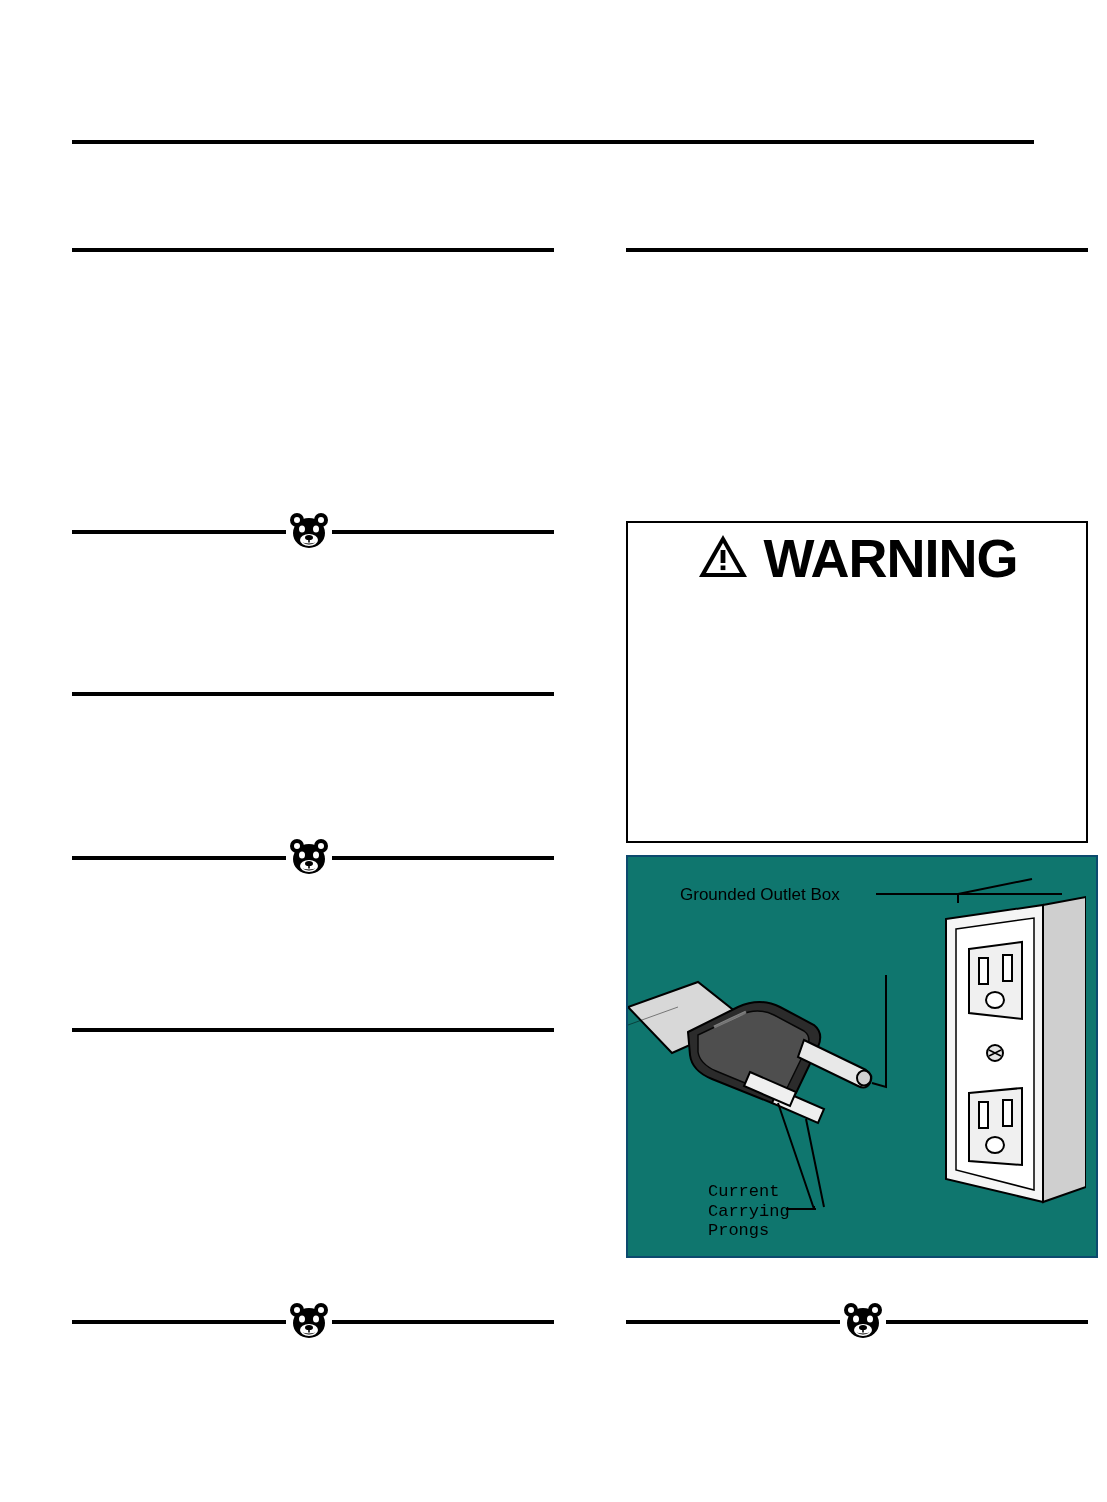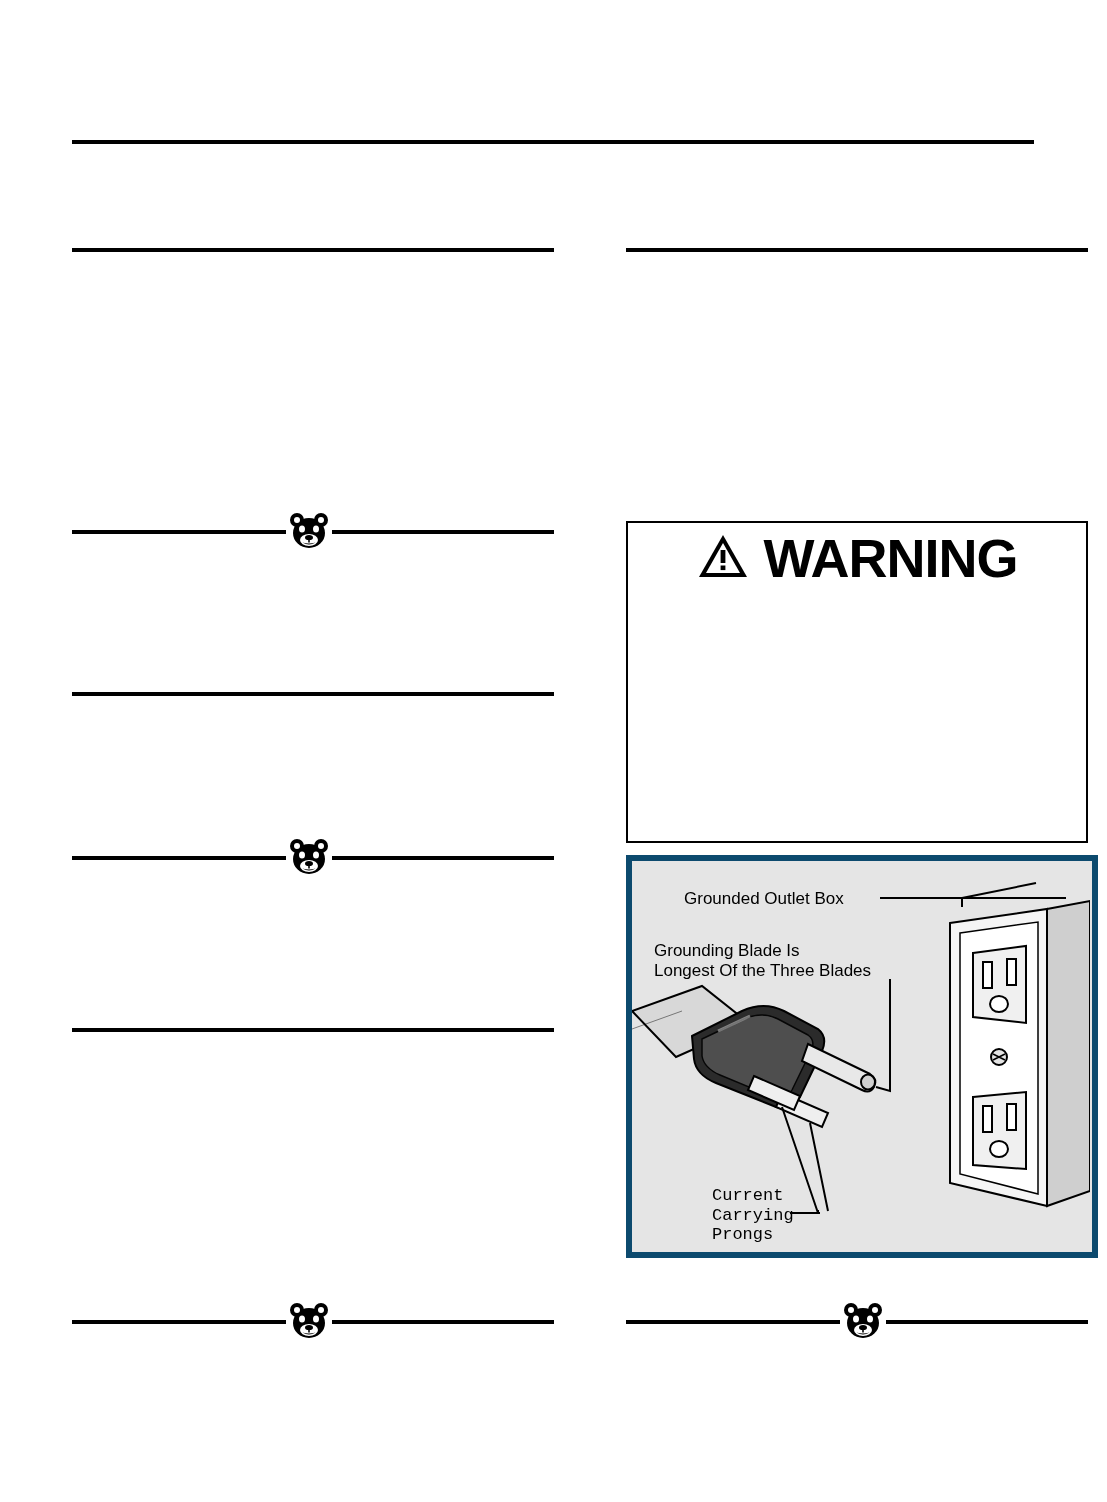--- a/index.html
+++ b/index.html
@@ -83,23 +83,23 @@
     color: #ffffff; 
   }
 
   
   #figure-box {
     position: absolute;
     left: 626px;
     top: 855px;
     width: 472px;
     height: 403px;
-    border: 6px solid #0c4a6e;
+    border: 2px solid #0c4a6e;
     box-sizing: border-box;
-    background: #e5e5e5;
+    background: #0f766e;
     overflow: hidden;
   }
   .fig-label {
     position: absolute;
     font-family: "Liberation Sans", sans-serif;
     font-size: 17px;
     line-height: 1.15;
     color: #000;
     white-space: pre;
   }
@@ -272,18 +272,16 @@
     <path d="M398,37 L434,37" stroke="#000" stroke-width="2" fill="none"></path>
 
     <path d="M258,118 L258,230 L244,226" stroke="#000" stroke-width="2" fill="none"></path>
 
     <path d="M178,262 L196,350 M150,246 L186,352 M186,352 L178,352" stroke="#000" stroke-width="2" fill="none"></path>
     <path d="M178,352 L186,352 L186,349" stroke="#000" stroke-width="2" fill="none"></path>
     <path d="M158,352 L188,352" stroke="#000" stroke-width="2" fill="none"></path>
   </svg>
 
   <div class="fig-label" id="lbl-outlet">Grounded Outlet Box</div>
-  <div class="fig-label" id="lbl-blade">Grounding Blade Is
-Longest Of the Three Blades</div>
   <div class="fig-label" id="lbl-prongs">Current
 Carrying
 Prongs</div>
 </div>
 
 </body></html>

